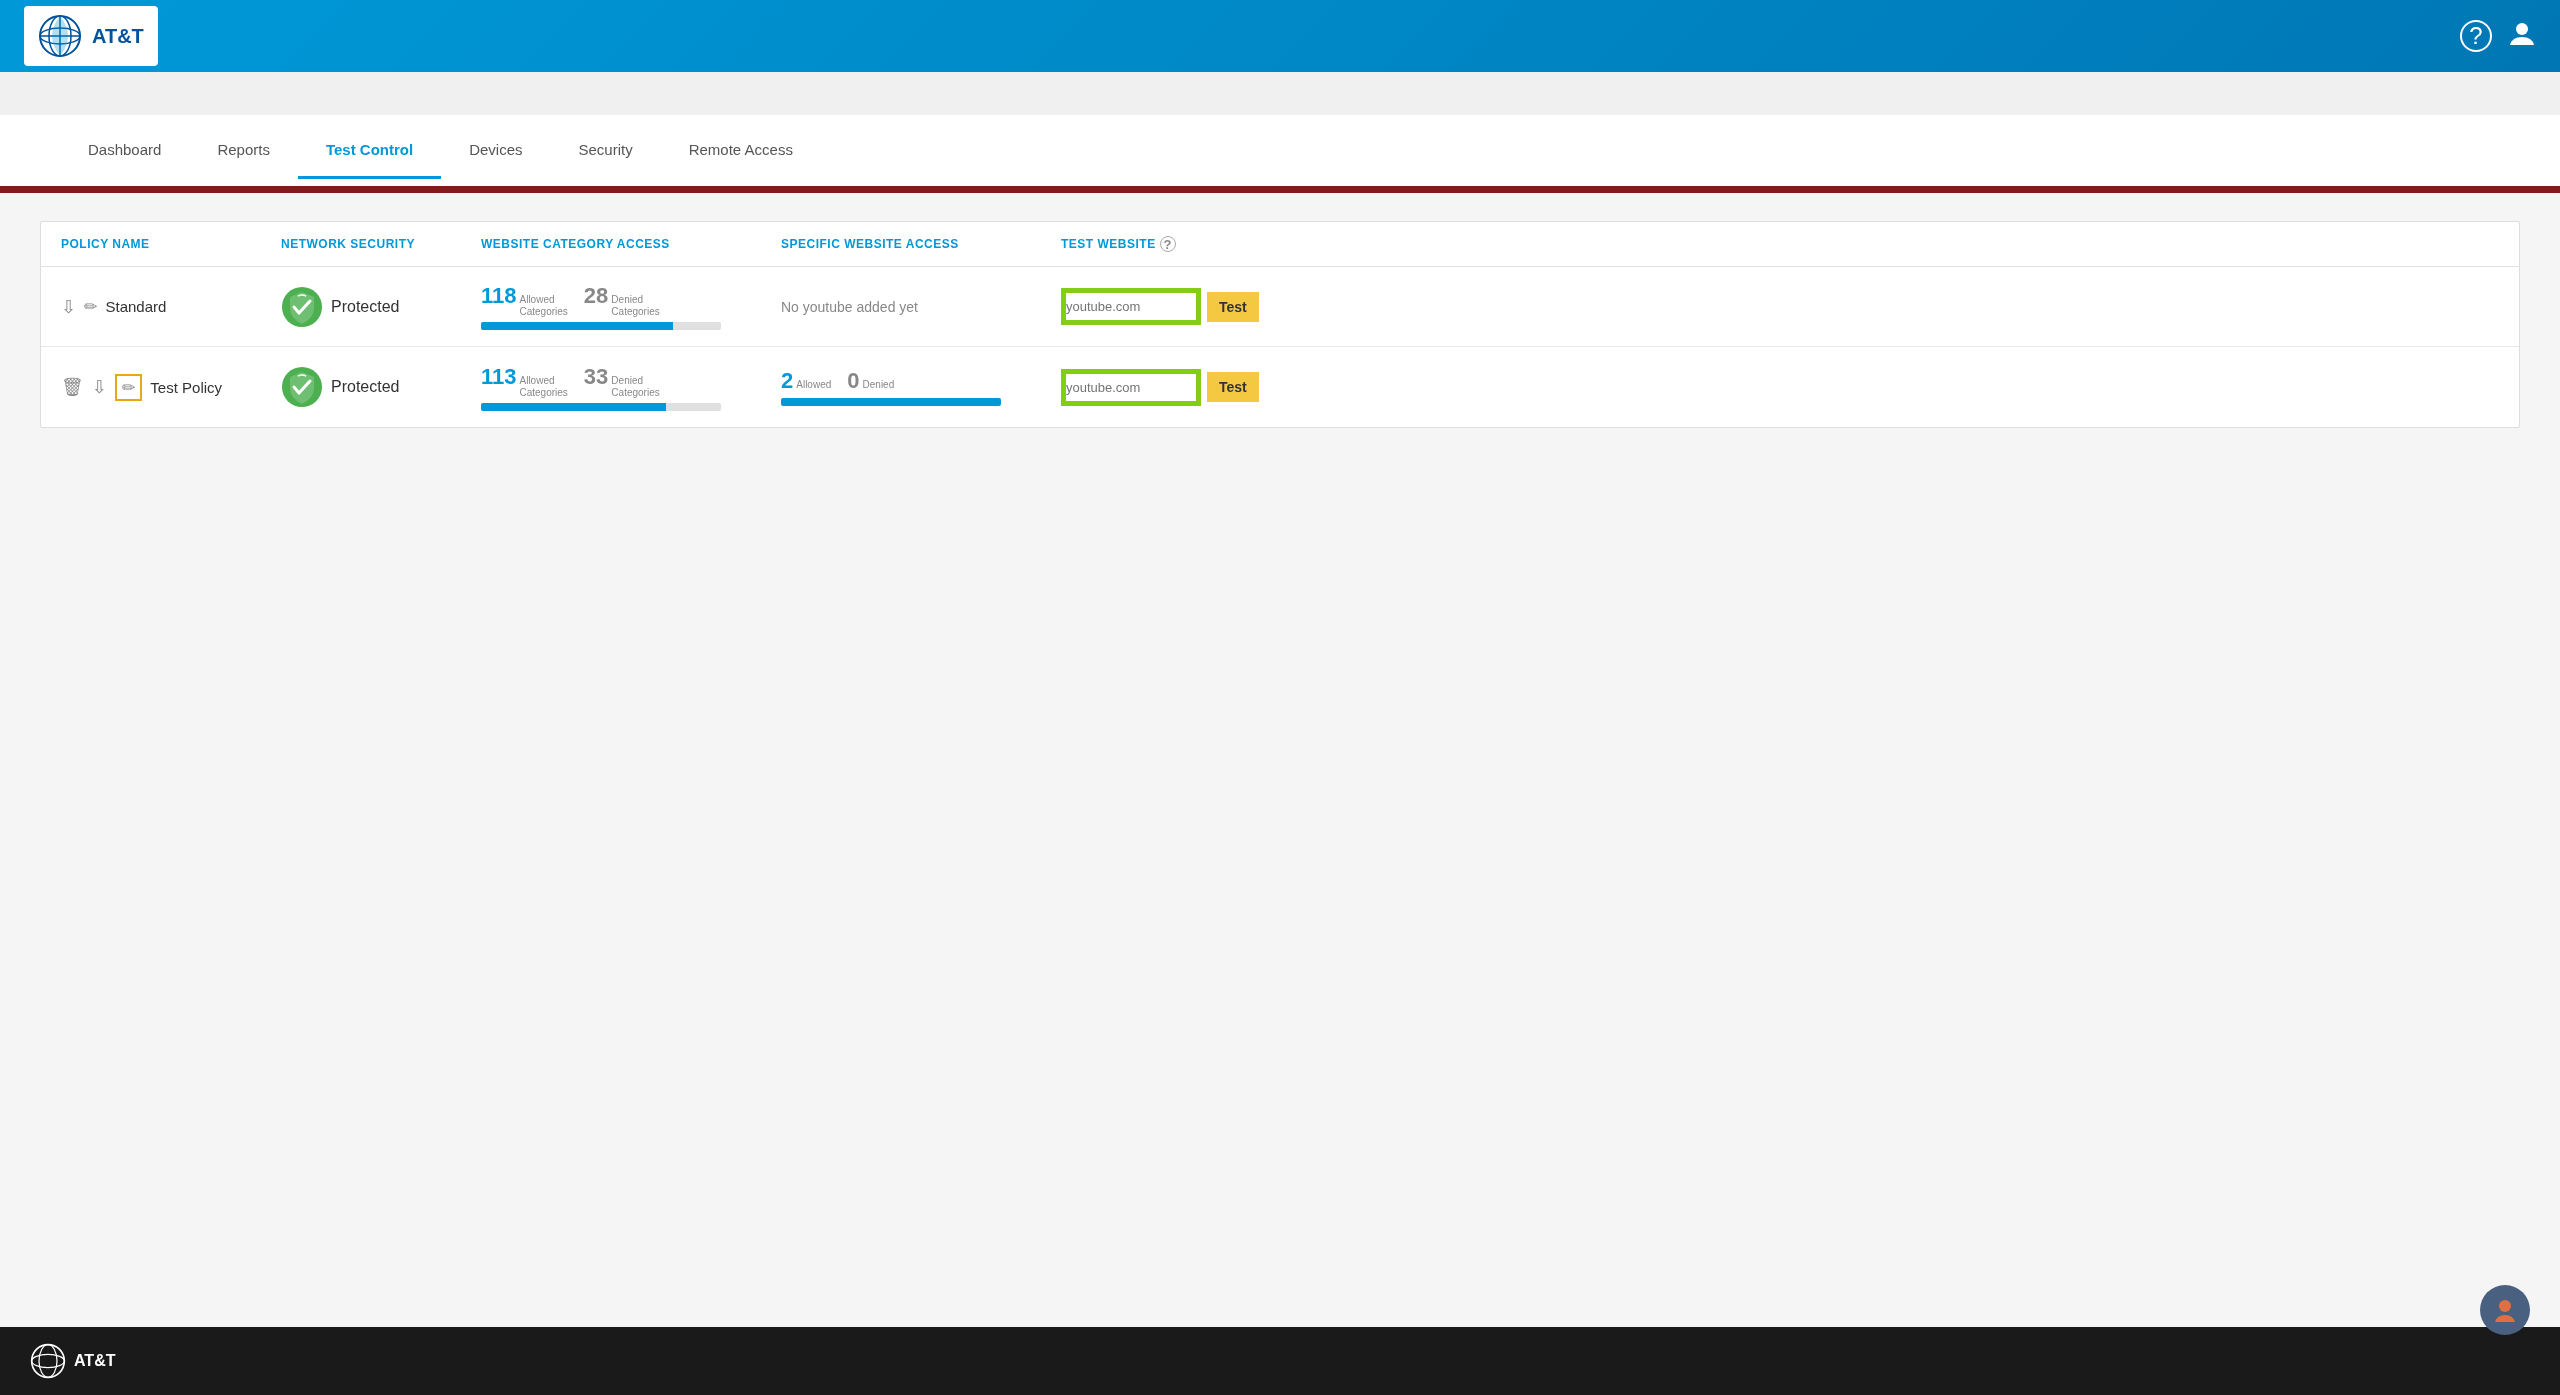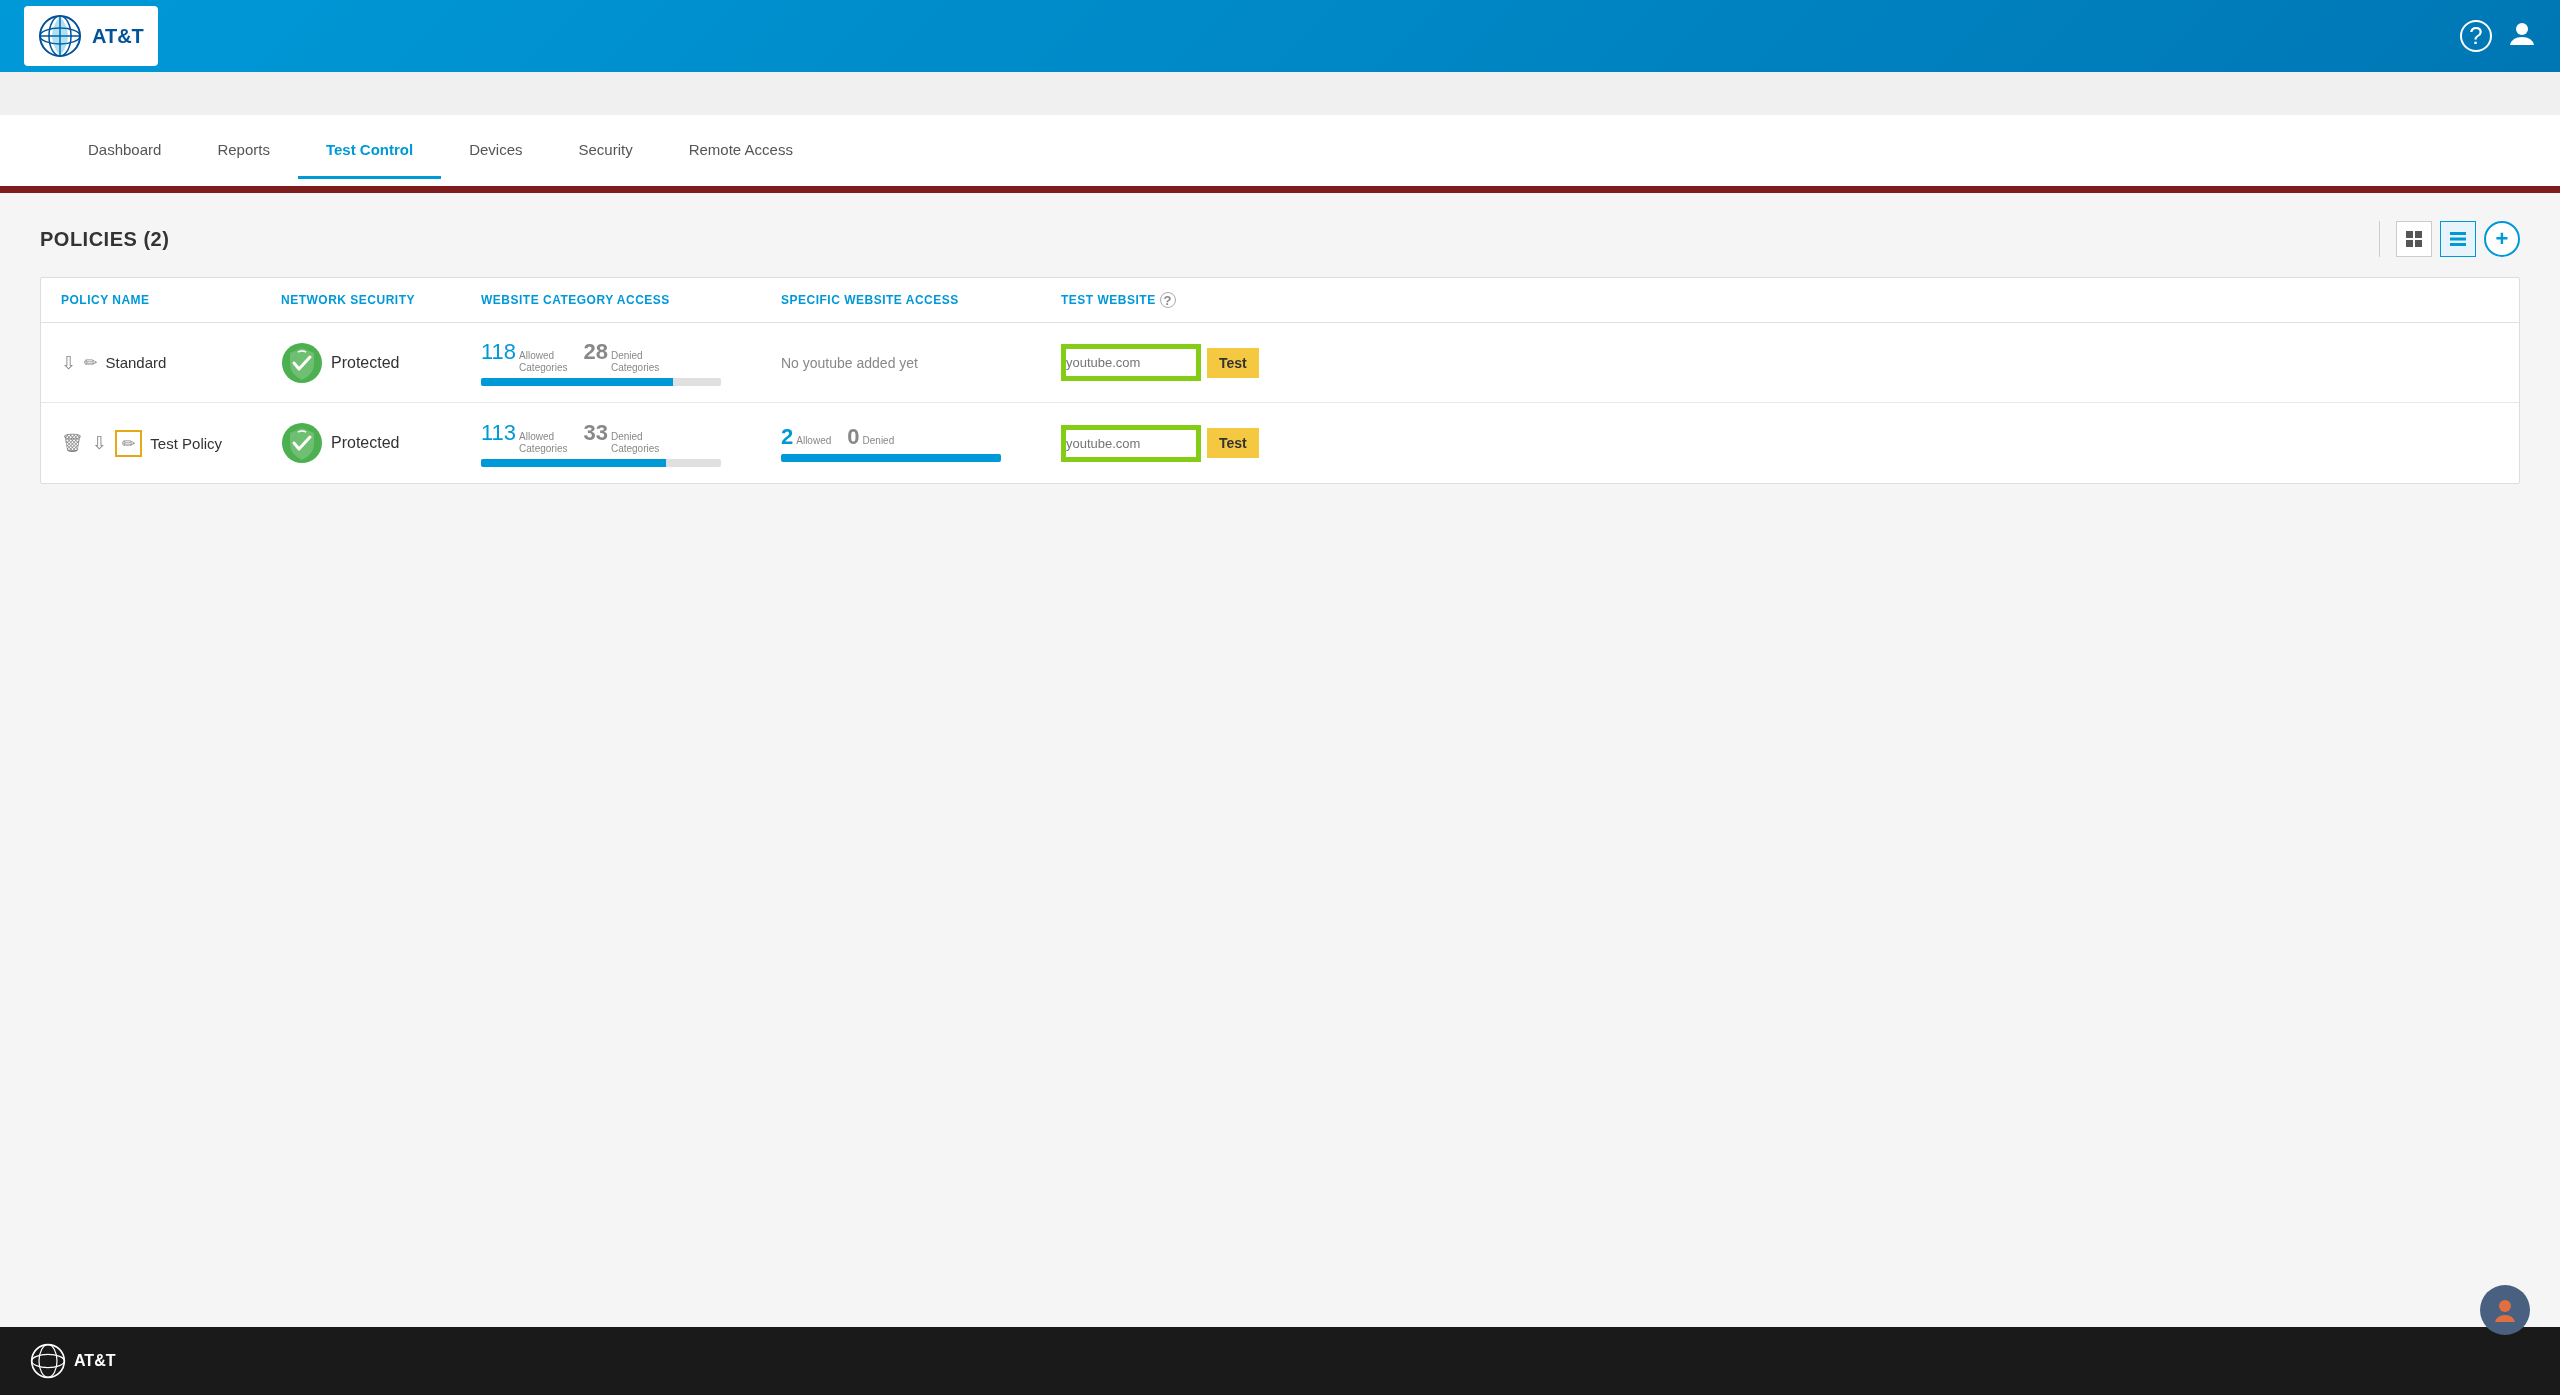--- a/index.html
+++ b/index.html
@@ -204,21 +204,21 @@
       flex-direction: column;
       gap: 4px;
     }
     .cat-numbers {
       display: flex;
       gap: 16px;
       align-items: baseline;
     }
     .cat-num {
       font-size: 22px;
-      font-weight: normal;
+      font-weight: bold;
       color: #0099d8;
     }
     .cat-num-denied {
       font-size: 22px;
       font-weight: bold;
       color: #888;
     }
     .cat-label {
       font-size: 10px;
       color: #888;
@@ -369,43 +369,20 @@
   <a class="nav-item">Dashboard</a>
   <a class="nav-item">Reports</a>
   <a class="nav-item active">Test Control</a>
   <a class="nav-item">Devices</a>
   <a class="nav-item">Security</a>
   <a class="nav-item">Remote Access</a>
 </nav>
 
 <main class="main">
 
-  <div class="policies-header">
-    <h2 class="policies-title">POLICIES (2)</h2>
-    <div style="display:flex;align-items:center;gap:8px;">
-      <div class="view-controls">
-        <button class="view-btn">
-          <svg width="18" height="18" viewBox="0 0 18 18">
-            <rect x="1" y="1" width="7" height="7" fill="#555"></rect>
-            <rect x="10" y="1" width="7" height="7" fill="#555"></rect>
-            <rect x="1" y="10" width="7" height="7" fill="#555"></rect>
-            <rect x="10" y="10" width="7" height="7" fill="#555"></rect>
-          </svg>
-        </button>
-        <button class="view-btn active">
-          <svg width="18" height="18" viewBox="0 0 18 18">
-            <rect x="1" y="2" width="16" height="3" fill="#0099d8"></rect>
-            <rect x="1" y="7.5" width="16" height="3" fill="#0099d8"></rect>
-            <rect x="1" y="13" width="16" height="3" fill="#0099d8"></rect>
-          </svg>
-        </button>
-      </div>
-      <button class="add-btn">+</button>
-    </div>
-  </div>
 
   <div class="table-container">
 
     <div class="table-header">
       <div class="col-header">POLICY NAME</div>
       <div class="col-header">NETWORK SECURITY</div>
       <div class="col-header">WEBSITE CATEGORY ACCESS</div>
       <div class="col-header">SPECIFIC WEBSITE ACCESS</div>
       <div class="col-header">
         <span>TEST WEBSITE</span>

